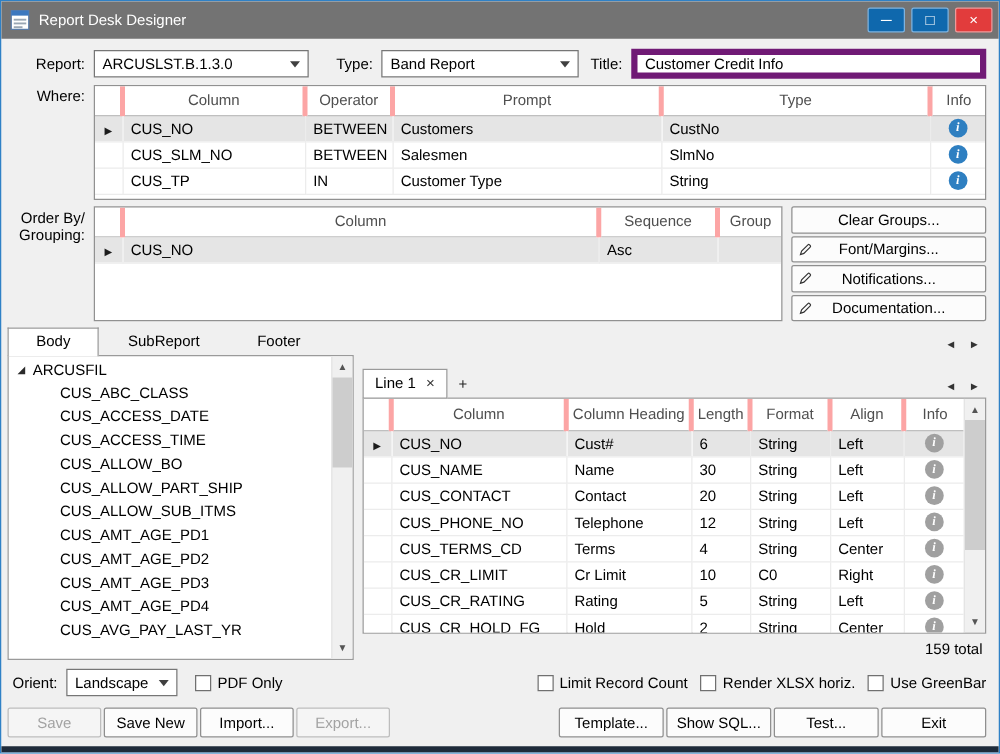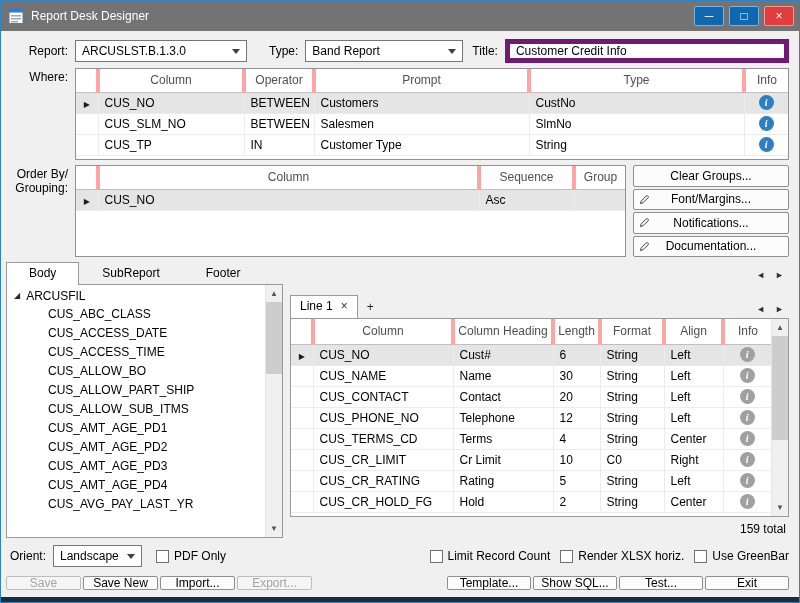--- a/index.html
+++ b/index.html
@@ -105,21 +105,21 @@
 
   
   .orient-row { flex:none; display:flex; align-items:center; height:24px; margin-top:6px; }
   .orient-lbl { margin:0 7px 0 4px; }
   .checkbox { display:flex; align-items:center; margin-left:14px; cursor:default; white-space:nowrap; }
   .cb-box { width:13px; height:13px; border:1px solid #707070; background:#fff; margin-right:5px; flex:none; }
   .right-checks { margin-left:auto; display:flex; }
   .right-checks .checkbox { margin-left:10px; }
 
   .button-row { flex:none; display:flex; margin-top:8px; }
-  .btn { height:14px; background:#fcfcfc; border:1px solid #8f8f8f; border-radius:2px;
+  .btn { height:24px; background:#fcfcfc; border:1px solid #8f8f8f; border-radius:2px;
     display:flex; align-items:center; justify-content:center; font:inherit; cursor:default; }
   .left-buttons { display:flex; gap:2px; }
   .left-buttons .btn { width:75px; }
   .right-buttons { display:flex; gap:2px; margin-left:auto; }
   .right-buttons .btn { width:84px; }
   .btn.disabled { color:#a3a3a3; border-color:#bdbdbd; background:#f5f5f5; }
 </style>
 </head>
 <body>
 

